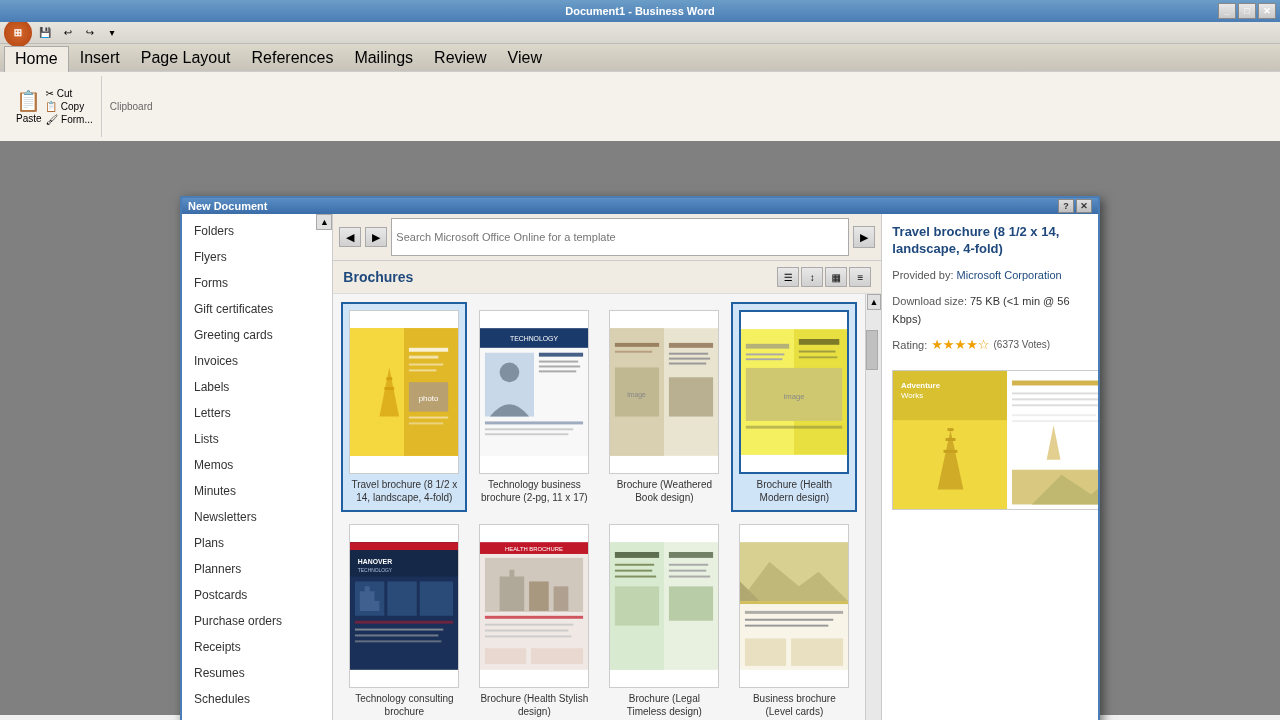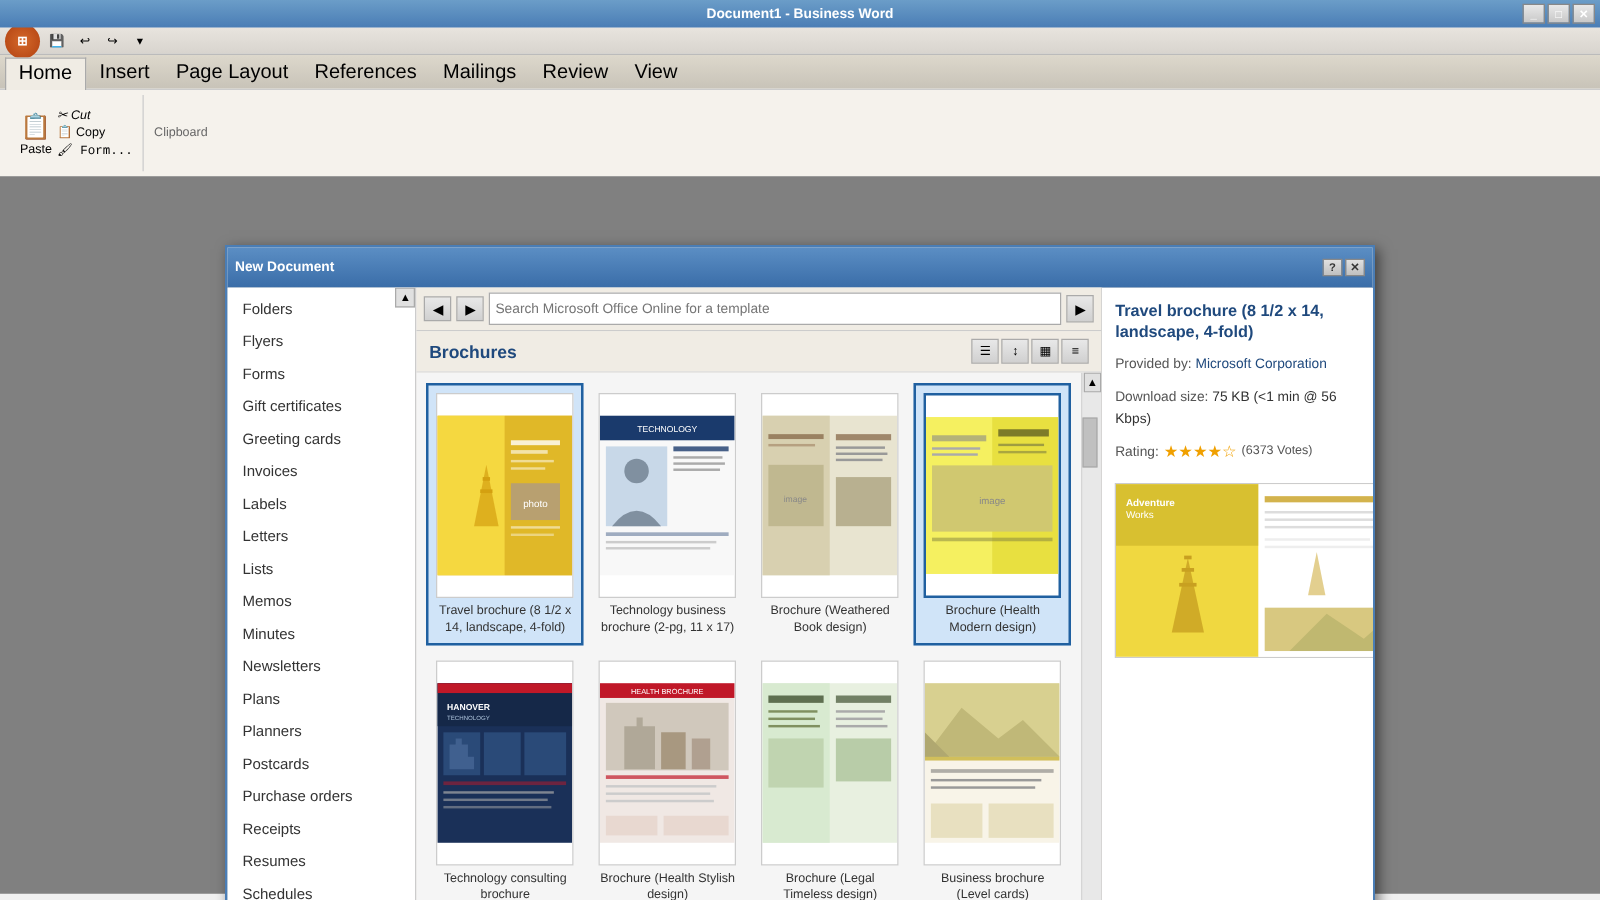--- a/index.html
+++ b/index.html
@@ -119,21 +119,21 @@
       position: absolute;
       top: 55px;
       left: 180px;
       box-shadow: 3px 3px 10px rgba(0,0,0,0.5);
       display: flex;
       flex-direction: column;
     }
 
     .dialog-title-bar {
       background: linear-gradient(to bottom, #5b8ec4, #3a6da8);
-      height: 32px;
+      height: 16px;
       display: flex;
       align-items: center;
       justify-content: space-between;
       padding: 0 6px;
       color: white;
       font-size: 11px;
       font-weight: bold;
     }
     .dialog-title-controls {
       display: flex; gap: 2px;
@@ -195,21 +195,21 @@
     .nav-btn {
       width: 22px; height: 20px;
       background: linear-gradient(to bottom, #e8e8e8, #d0d0d0);
       border: 1px solid #aaa;
       display: flex; align-items: center; justify-content: center;
       font-size: 11px; cursor: pointer;
     }
 
     .search-box {
       flex: 1;
-      height: 26px;
+      height: 38px;
       border: 1px solid #aaa;
       background: white;
       padding: 0 4px;
       font-size: 11px;
       color: #888;
     }
 
     .search-go {
       width: 22px; height: 22px;
       background: linear-gradient(to bottom, #e8e8e8, #d0d0d0);
@@ -391,23 +391,23 @@
     <div class="ribbon-tab">View</div>
   </div>
 
   <div class="ribbon-content">
     <div class="ribbon-group">
       <div style="display:flex;flex-direction:column;align-items:center;">
         <div style="font-size:20px;">📋</div>
         <span style="font-size:10px;">Paste</span>
       </div>
       <div style="display:flex;flex-direction:column;gap:2px;">
-        <div style="font-size:10px;cursor:pointer;font-style:italic;">✂ Cut</div>
+        <div style="font-size:10px;cursor:pointer;">✂ Cut</div>
         <div style="font-size:10px;cursor:pointer;">📋 Copy</div>
-        <div style="font-size:10px;cursor:pointer;font-family:Liberation Mono, monospace;">🖌 Form...</div>
+        <div style="font-size:10px;cursor:pointer;">🖌 Form...</div>
       </div>
     </div>
     <div style="padding:0 8px;font-size:10px;color:#666;">Clipboard</div>
   </div>
 
   <div style="flex:1;background:#808080;height:calc(720px - 22px - 24px - 24px - 76px);position:relative;">
 
     <div class="dialog">
 
       <div class="dialog-title-bar">

